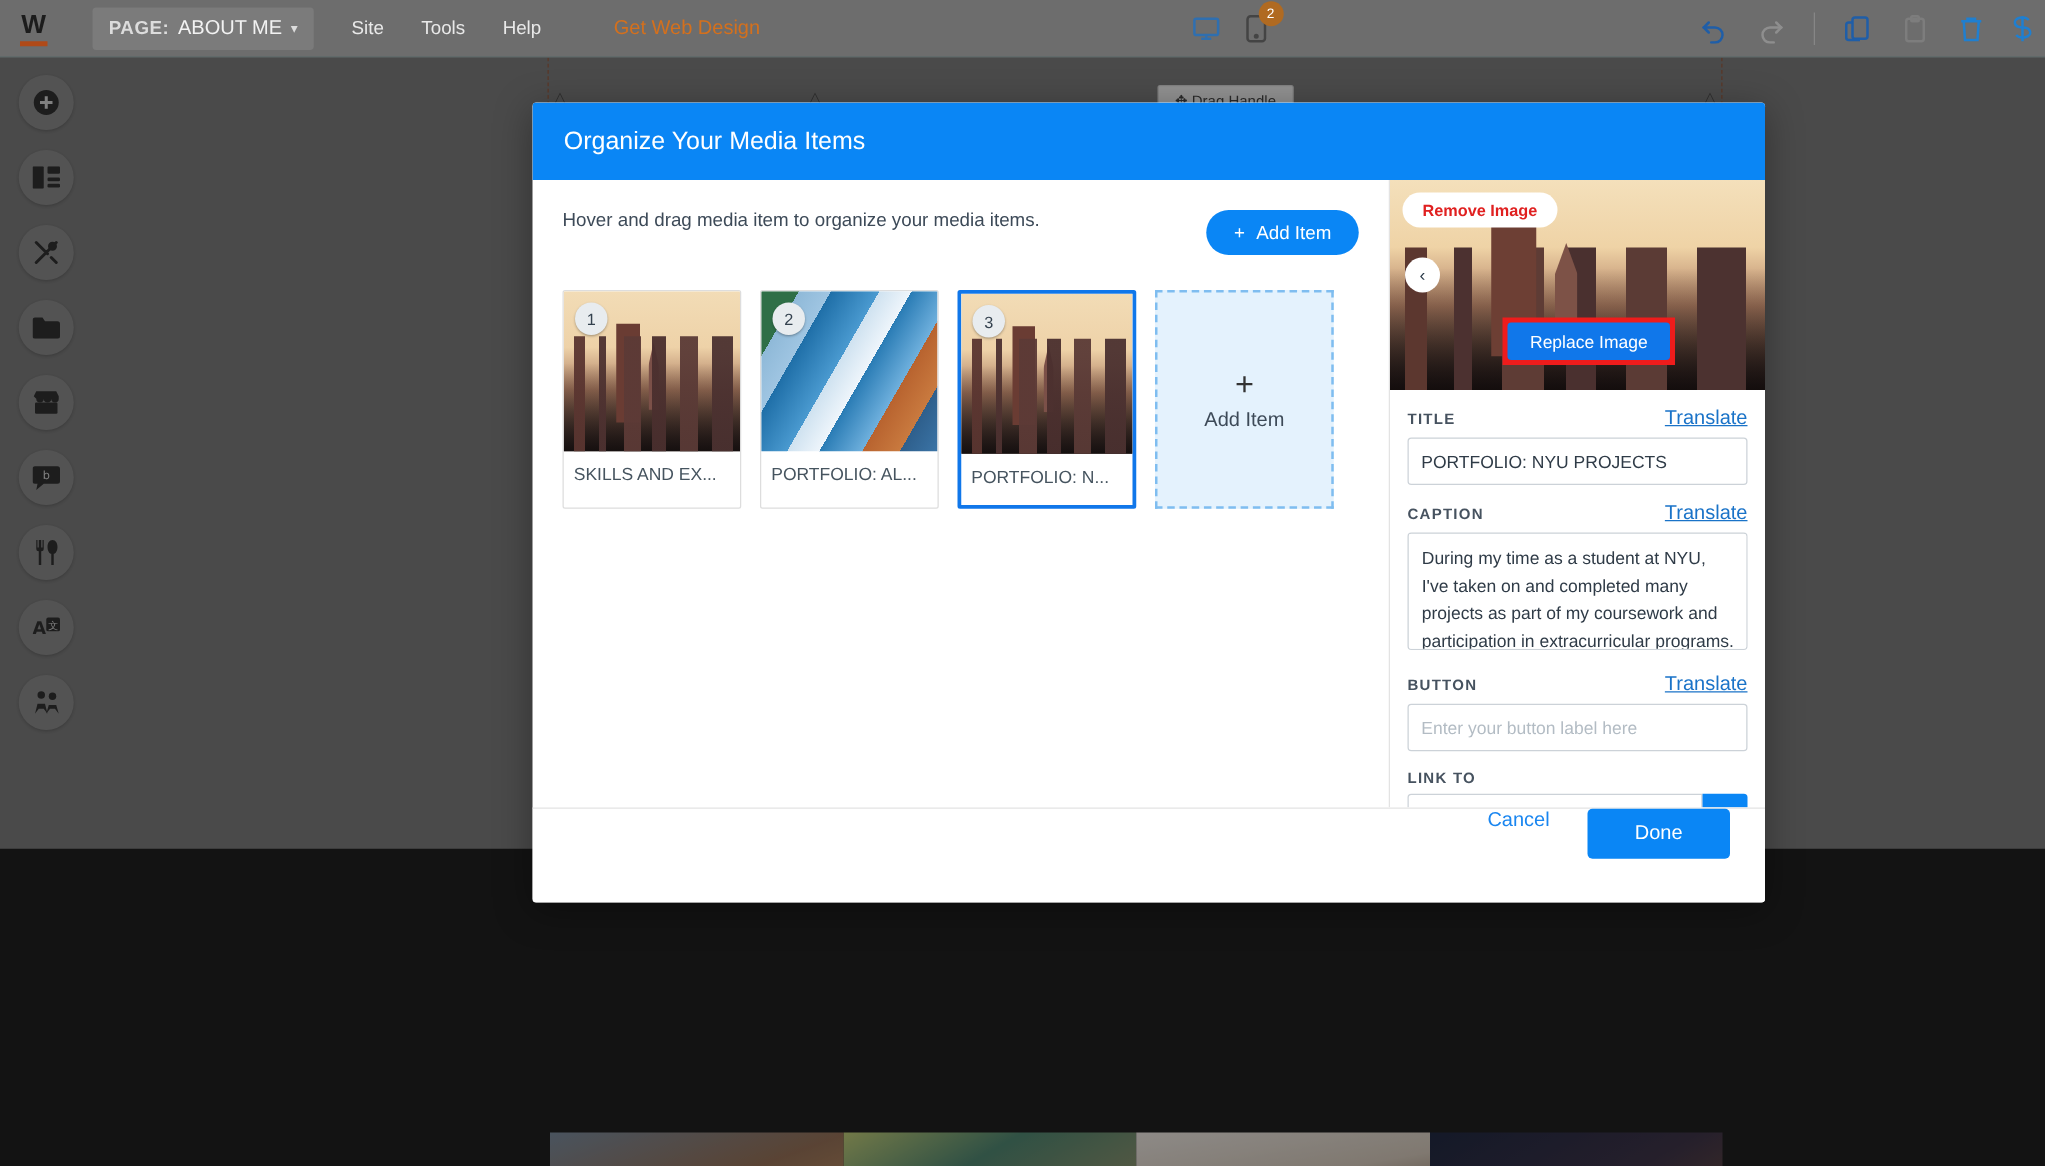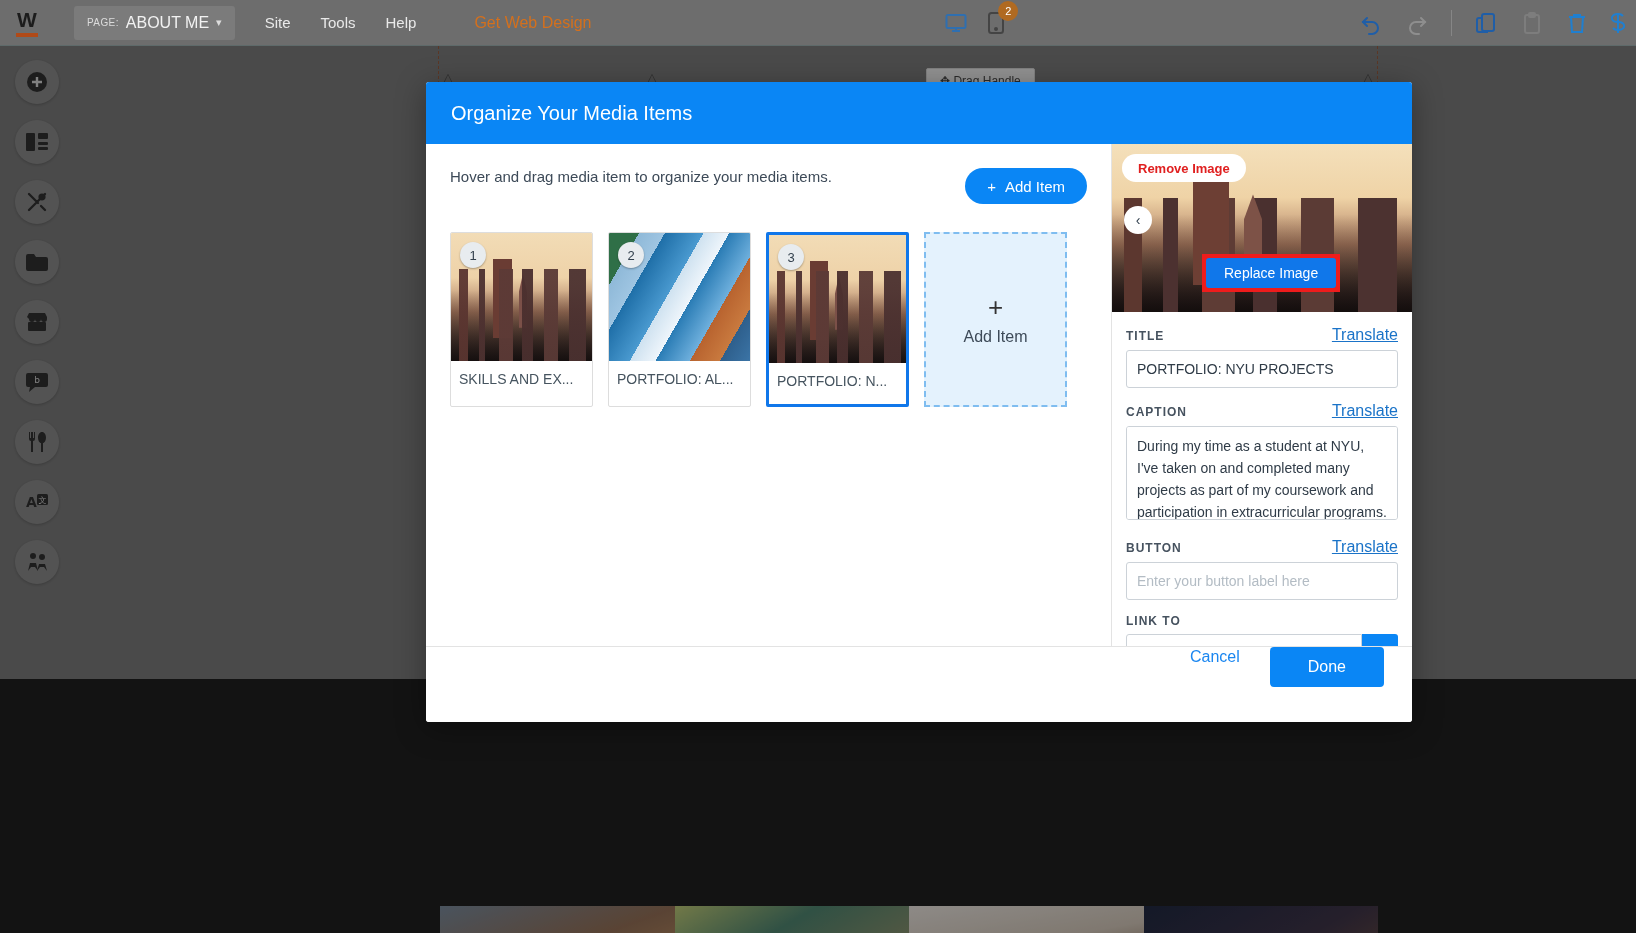--- a/index.html
+++ b/index.html
@@ -26,21 +26,21 @@
     display: flex; flex-direction: column; align-items: center; justify-content: center;
     color: #1c1c1c; font-weight: bold; font-size: 21px; line-height: 1;
   }
   .logo-w .bar { width: 22px; height: 4px; background: #b04a18; margin-top: 3px; }
   .page-chip {
     height: 34px; background: #7b7b7b; border-radius: 3px;
     display: flex; align-items: center; gap: 7px;
     padding: 0 13px 0 13px; margin-left: 20px;
     color: #e9e9e9;
   }
-  .page-chip .lbl { font-size: 10px; letter-spacing: .4px; color: #dcdcdc; }
+  .page-chip .lbl { font-size: 15px; letter-spacing: .4px; color: #dcdcdc; font-weight: bold; }
   .page-chip .val { font-size: 16px; color: #f2f2f2; }
   .page-chip .chev { font-size: 11px; color: #dcdcdc; }
   .menu-item {
     font-size: 15px; color: #e9e9e9; margin-left: 30px; cursor: default;
   }
   .brandlink {
     font-size: 16px; color: #d4701d; margin-left: 58px;
   }
   .topbar-spacer { flex: 1; }
   .device-icons { display: flex; align-items: center; gap: 18px; }

